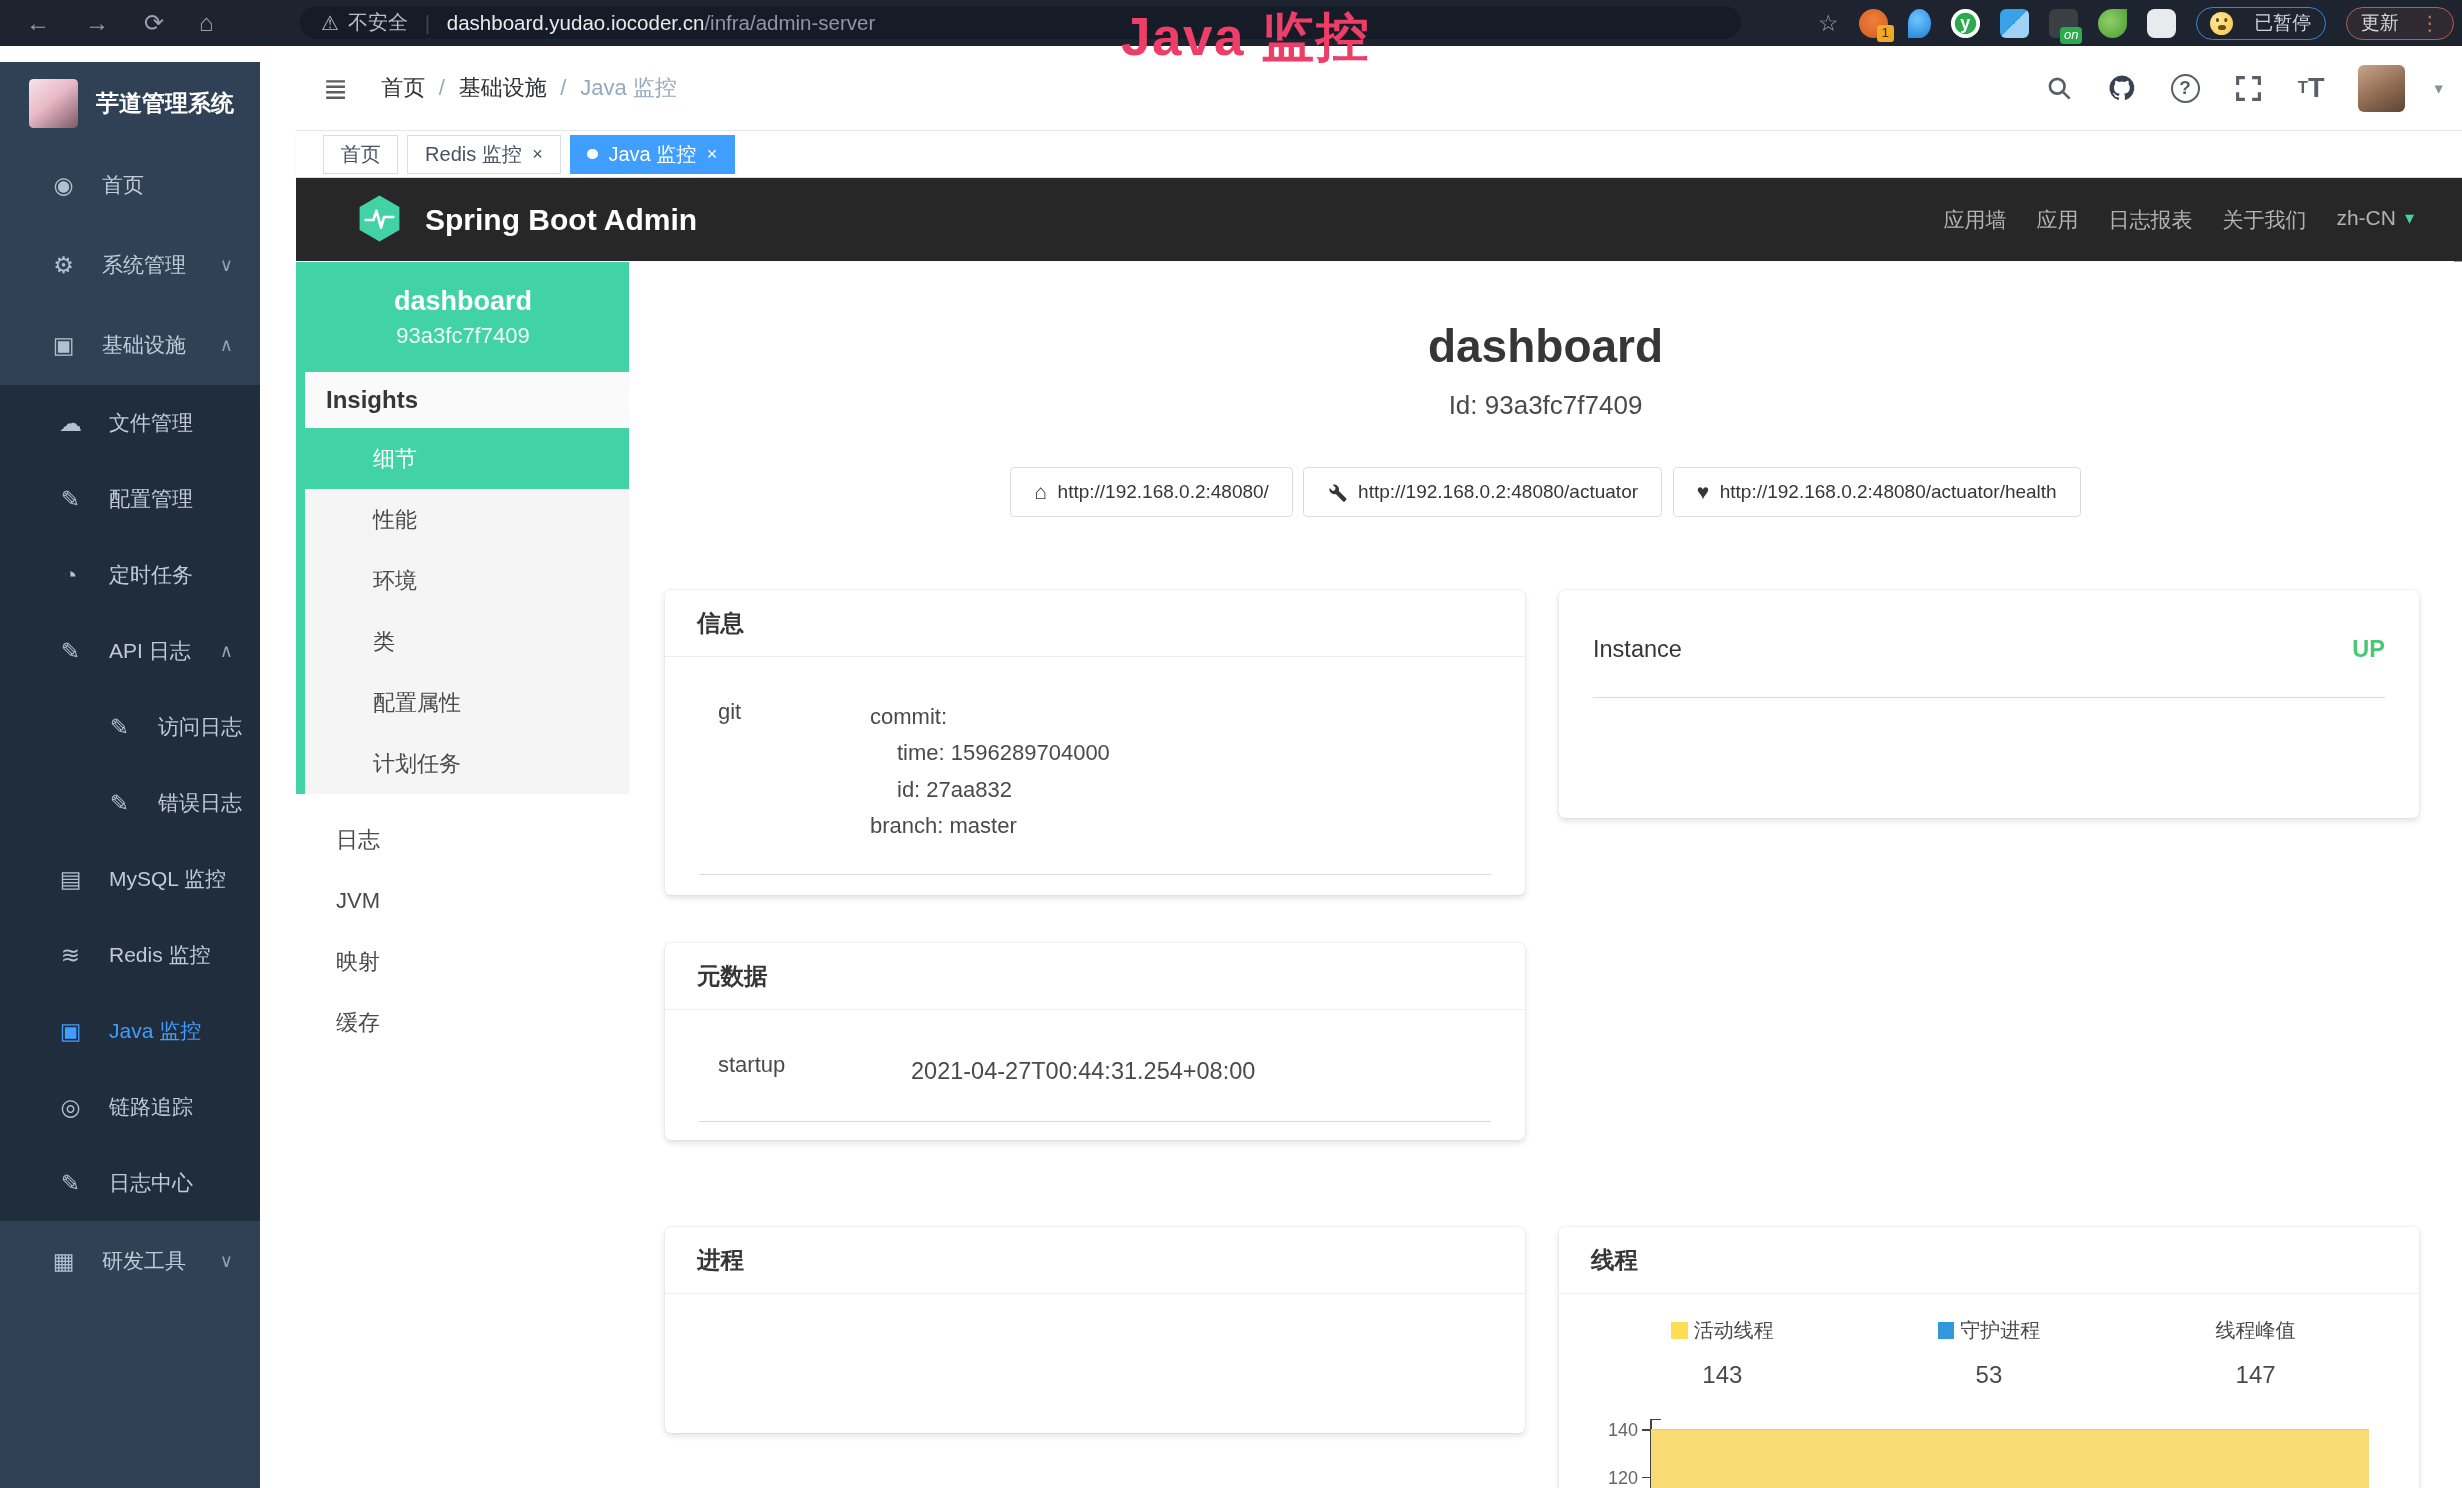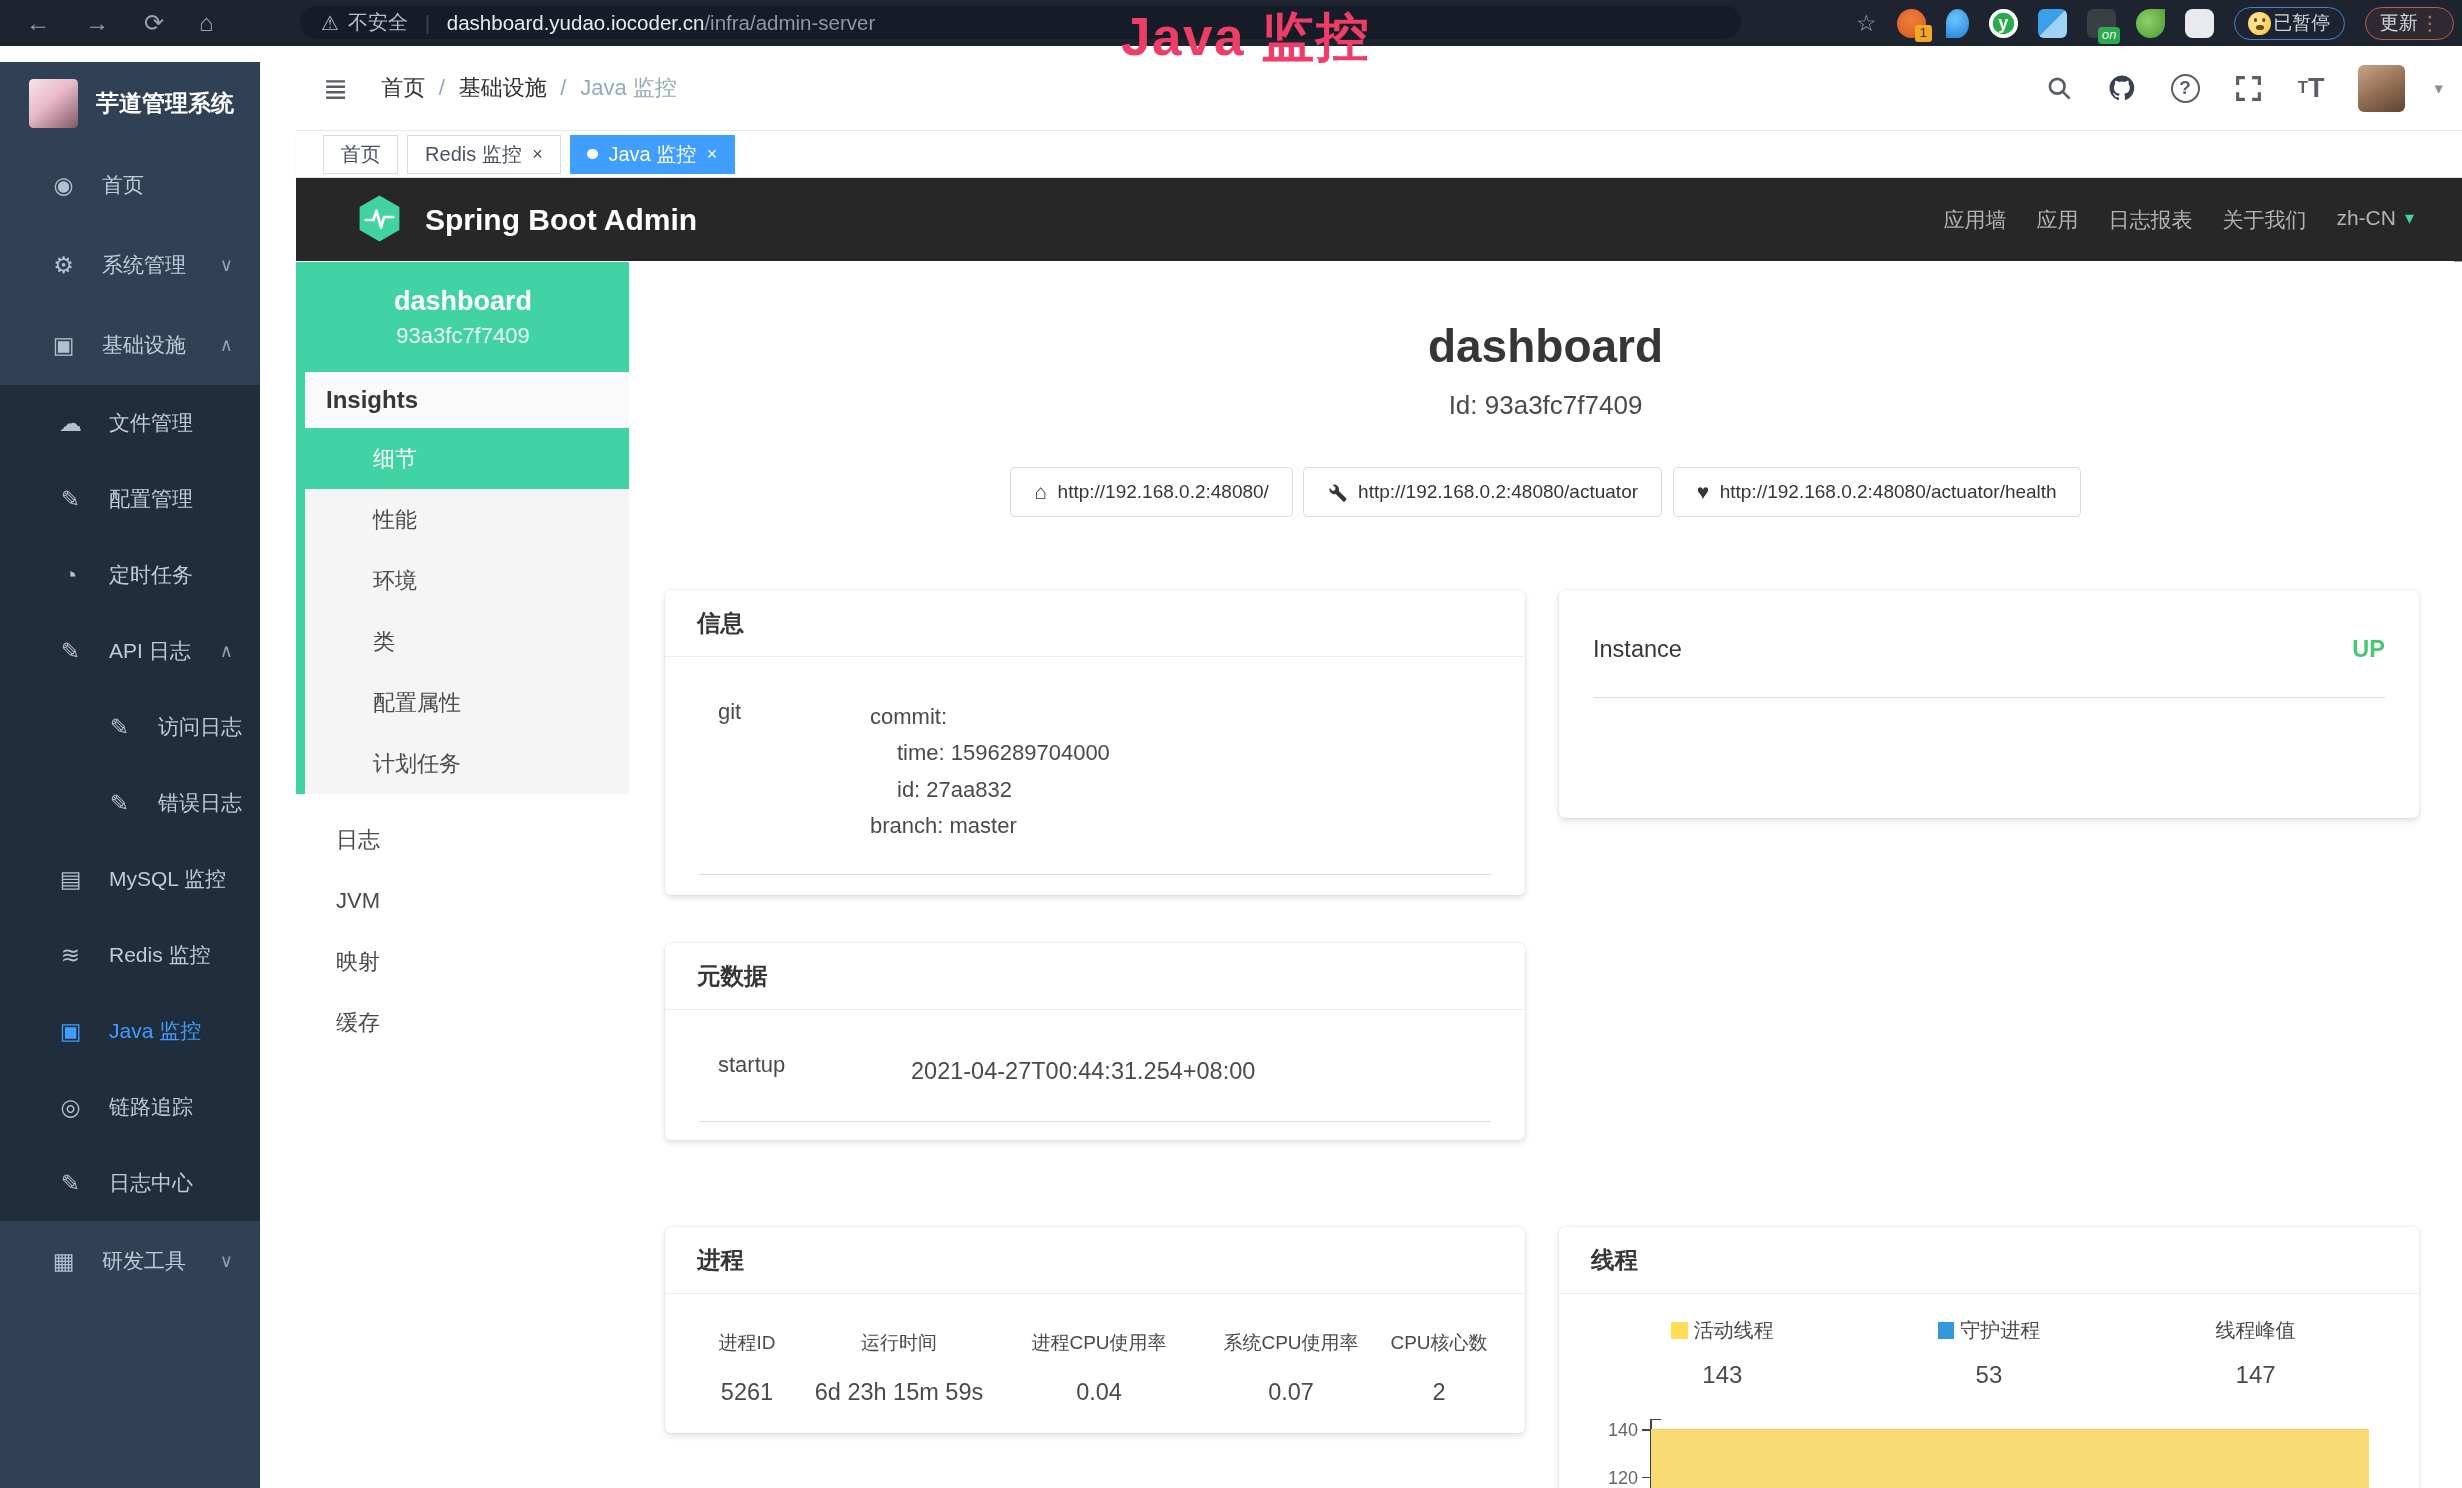--- a/index.html
+++ b/index.html
@@ -17,21 +17,21 @@
   .omni-sep { color:#3c4554; font-size:21px; margin:0 16.7px; }
   .url-host { font-size:20.5px; color:#e8eaed; }
   .url-path { font-size:20.5px; color:#8d97a5; }
   .ext-zone { position:absolute; right:7.6px; top:0; height:46px; display:flex; align-items:center; gap:20px; }
   .ext-zone .g.star { font-size:23px; color:#9aa1ac; }
   .ext-ic { width:29px; height:29px; border-radius:50%; position:relative; cursor:pointer; }
   .ext-ic.sq { border-radius:6px; }
   .ext-badge { position:absolute; right:-6px; bottom:-4.6px; background:#f5a623; color:#402c00; font-size:13.7px; line-height:16.7px; padding:0 4.6px; border-radius:3px; }
   .ext-on { position:absolute; right:-4.6px; bottom:-6px; background:#2bab4d; color:#fff; font-size:13px; line-height:16.7px; padding:0 3.8px; border-radius:3.8px;font-style:italic; }
   .ext-y { color:#fff; font-size:18px; font-weight:bold; display:flex; align-items:center; justify-content:center; width:100%; height:100%; }
-  .pill { height:33px; border-radius:16.7px; display:flex; align-items:center; padding:0 13.7px; gap:2px; cursor:pointer; }
+  .pill { height:33px; border-radius:16.7px; display:flex; align-items:center; padding:0 13.7px; gap:21px; cursor:pointer; }
   .pill.paused { border:1.5px solid #3f84d6; }
   .pill .emoji { width:23px; height:23px; border-radius:50%; background:radial-gradient(circle at 35% 35%, #ffe9a0, #f6c344); position:relative; }
   .pill .emoji:before { content:""; position:absolute; left:5.3px; top:6.8px; width:3.8px; height:3.8px; border-radius:50%; background:#6b4d0e; box-shadow:8.3px 0 0 #6b4d0e; }
   .pill .emoji:after { content:""; position:absolute; left:7.6px; top:13.7px; width:7.6px; height:4.6px; border-radius:50%; background:#6b4d0e; }
   .pill-label { font-size:19px; color:#cfd5dd; }
   .pill.update { border:1.5px solid #b65f4d; background:rgba(180,80,60,.12); }
   .pill.update .g { color:#c0776a; font-size:20px; }
 
   
   .win-scroll { position:absolute; right:0; top:46px; width:7.6px; height:1443px; background:#e8ecf1; }
@@ -416,36 +416,20 @@
       <div class="kv-wrap">
         <span class="kv-k">startup</span>
         <span class="kv-v">2021-04-27T00:44:31.254+08:00</span>
       </div>
     </div>
 
     <div class="card card-proc">
       <div class="card-hd">
           <span class="t">进程</span>
         </div>
-      <div class="ptable">
-        <div class="prow phead">
-          <span class="pcell pc0">进程ID</span>
-          <span class="pcell pc1">运行时间</span>
-          <span class="pcell pc2">进程CPU使用率</span>
-          <span class="pcell pc3">系统CPU使用率</span>
-          <span class="pcell pc4">CPU核心数</span>
-        </div>
-        <div class="prow pvals">
-          <span class="pcell pc0">5261</span>
-          <span class="pcell pc1">6d 23h 15m 59s</span>
-          <span class="pcell pc2">0.04</span>
-          <span class="pcell pc3">0.07</span>
-          <span class="pcell pc4">2</span>
-        </div>
-      </div>
     </div>
 
     <div class="card card-thr">
       <div class="card-hd">
           <span class="t">线程</span>
         </div>
       <div class="thr-body">
         <div class="legend">
           <div class="leg-cell">
             <span class="leg-lab">

